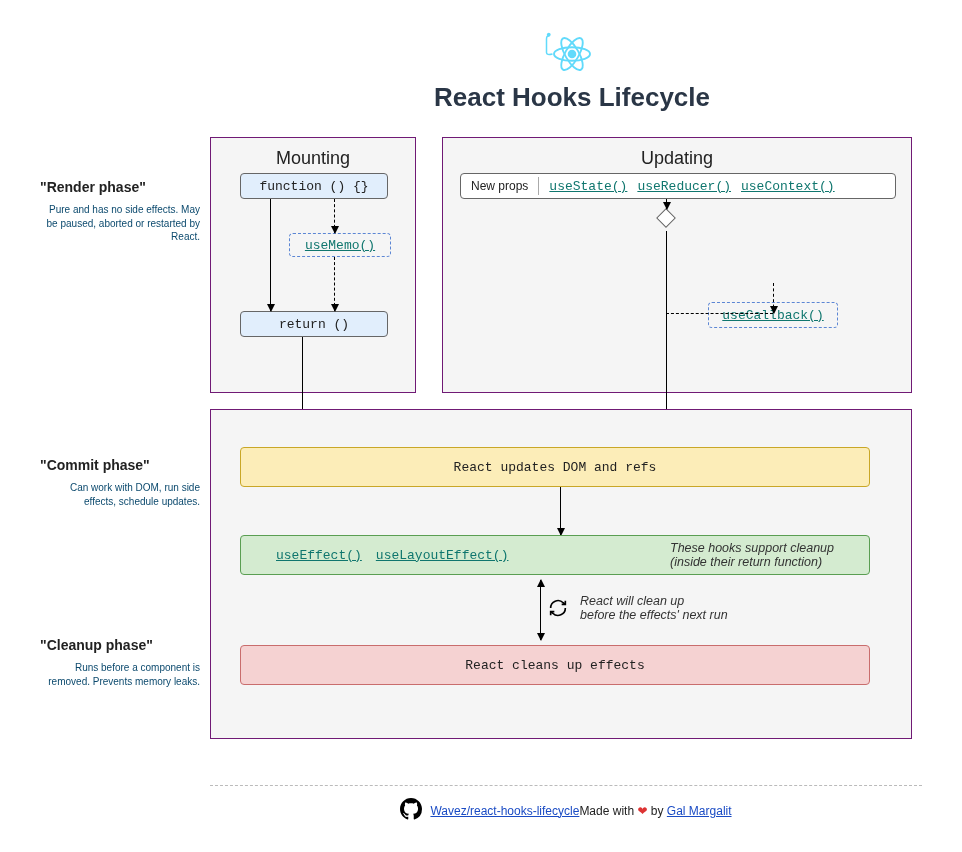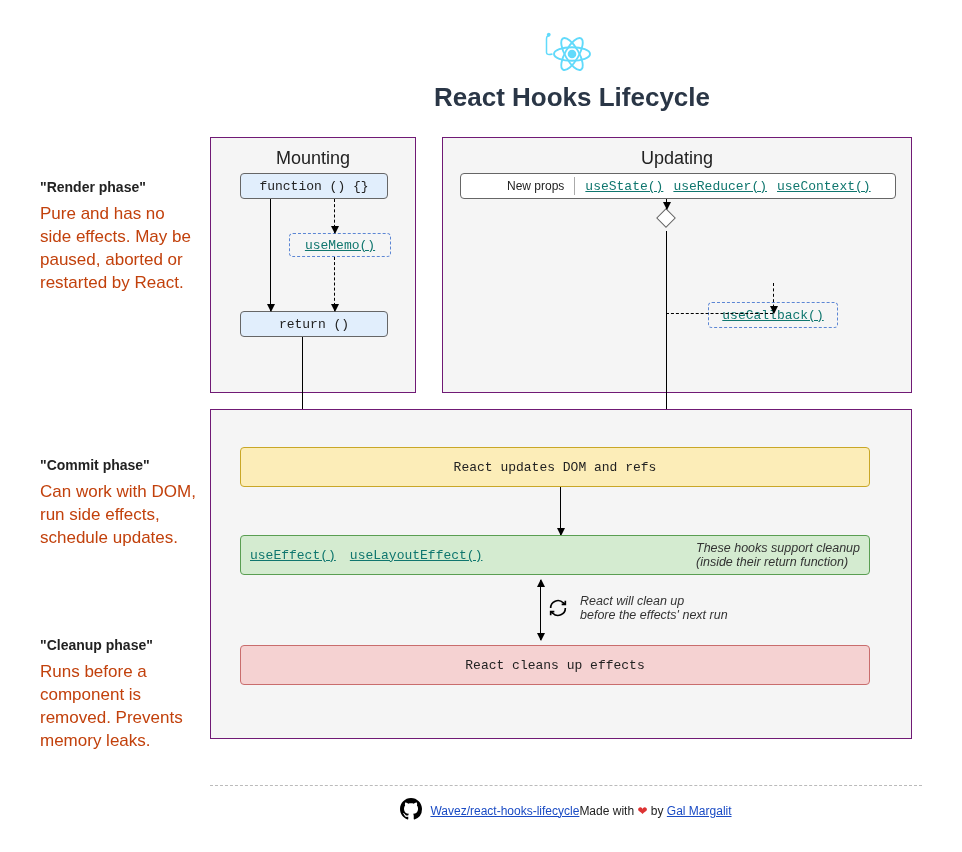--- a/index.html
+++ b/index.html
@@ -24,21 +24,21 @@
     color: #2a3646;
     margin-left: 12px;
   }
   .diagram {
     position: relative;
     height: 640px;
   }
   
   .side-desc { position: absolute; left: 0; width: 160px; }
   .side-title { font-weight: 700; font-size: 14px; margin-bottom: 8px; }
-  .side-text { font-size: 17px; line-height: 1.35; color: #c2410c; }
+  .side-text { font-size: 10px; line-height: 1.35; color: #0c4a6e; text-align: right; }
   
   .panel {
     position: absolute;
     border: 1px solid #701a75;
     background: #f5f5f5;
   }
   .panel-title {
     text-align: center;
     font-size: 18px;
     padding: 10px 0 6px;
@@ -54,21 +54,21 @@
     justify-content: center;
   }
   .code { font-family: "Courier New", monospace; font-size: 13px; }
   .link { color: #0f766e; text-decoration: underline; }
   .blue-bg { background: #e1eefc; }
   .dash { border: 1.5px dashed #5c86d4; }
   .yellow { background: #fcedb8; border-color: #c9a727; }
   .green { background: #d4ebd0; border-color: #5a9e52; }
   .red { background: #f5d2d2; border-color: #c96d6d; }
   .commit-box { height: 40px; width: 630px; left: 30px; }
-  .flex-row { display:flex; flex-direction:row; align-items:center; gap:14px; padding:0 9px; justify-content:flex-start; }
+  .flex-row { display:flex; flex-direction:row; align-items:center; gap:14px; padding:0 35px; justify-content:flex-start; }
   .note { font-style: italic; font-size: 12.5px; color: #333; }
   
   .vline { position: absolute; width: 0; border-left: 1.5px solid #000; }
   .vline.dashed { border-left: 1.5px dashed #000; }
   .vline::after {
     content:''; position:absolute; bottom:-1px; left:-4.5px;
     border-left:4.5px solid transparent; border-right:4.5px solid transparent;
     border-top:8px solid #000;
   }
   .dbl-arrow::before {
@@ -139,21 +139,21 @@
   </div>
   <div class="vline" style="left:230px; top:62px; height:112px;"></div>
   <div class="vline dashed" style="left:294px; top:62px; height:34px;"></div>
   <div class="vline dashed" style="left:294px; top:120px; height:54px;"></div>
   <div class="vline" style="left:262px; top:200px; height:110px;"></div>
 
   <div class="panel" style="left:402px; top:0; width:470px; height:256px;">
     <div class="panel-title">Updating</div>
   </div>
   <div class="box" style="left:420px; top:36px; width:436px; height:26px; background:#fff; display:flex; gap:10px; padding:0 10px; justify-content:flex-start;">
-    <span style="font-size:12px;margin-left:36px;">New props</span>
+    <span style="font-size:12px;">New props</span>
     <span style="border-left:1px solid #aaa; height:18px;"></span>
     <span class="code link">useState()</span>
     <span class="code link">useReducer()</span>
     <span class="code link">useContext()</span>
   </div>
   <div class="diamond" style="left:619px; top:74px;"></div>
   <div class="vline" style="left:626px; top:62px; height:10px; border-left:1.5px solid #000;"></div>
   <div class="box dash" style="left:668px; top:128px; width:130px; height:26px; background:transparent;margin-top:37px;">
     <span class="code link">useCallback()</span>
   </div>

